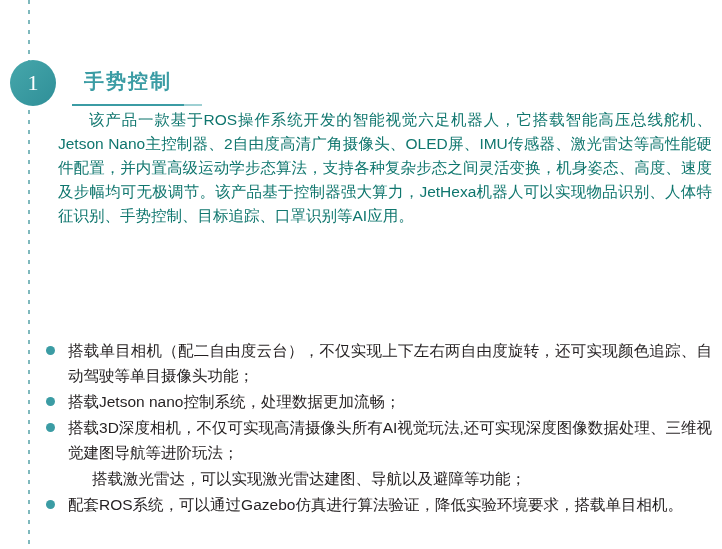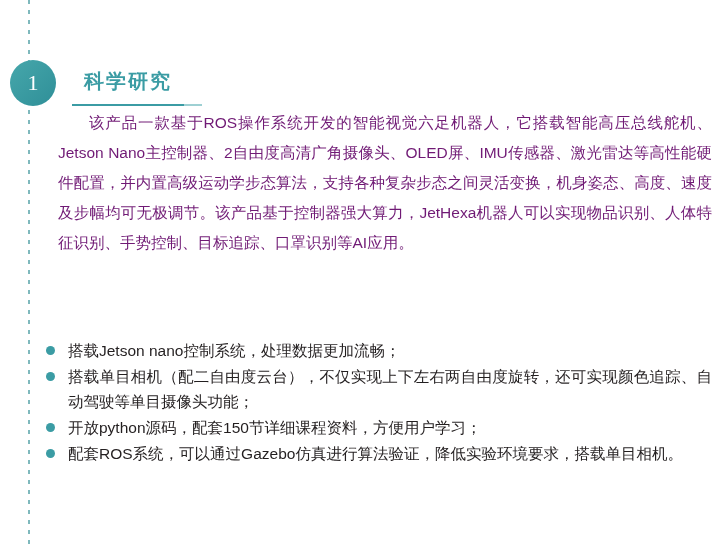--- a/index.html
+++ b/index.html
@@ -84,24 +84,24 @@
   
   .body {
     position: absolute;
     left: 58px;
     top: 108px;
     width: 654px;
   }
   p.para {
     margin: 0 0 2px 0;
     font-size: 15.5px;
-    line-height: 30px;
+    line-height: 24px;
     text-indent: 2em;
     text-align: justify;
-    color: #701a75;
+    color: #0f766e;
   }
 
   
   .bullets {
     position: absolute;
     left: 44px;
     top: 338px;
     width: 668px;
   }
   .bullet-row {
@@ -128,40 +128,44 @@
 </style>
 </head>
 <body>
 
 <div class="page">
 
   <div class="rail"></div>
 
   <div class="header">
     <div class="circle">1</div>
-    <div class="header-title">科学研究</div>
+    <div class="header-title">手势控制</div>
     <div class="header-underline"></div>
   </div>
 
   <div class="body">
     <p class="para">该产品一款基于ROS操作系统开发的智能视觉六足机器人，它搭载智能高压总线舵机、Jetson Nano主控制器、2自由度高清广角摄像头、OLED屏、IMU传感器、激光雷达等高性能硬件配置，并内置高级运动学步态算法，支持各种复杂步态之间灵活变换，机身姿态、高度、速度及步幅均可无极调节。该产品基于控制器强大算力，JetHexa机器人可以实现物品识别、人体特征识别、手势控制、目标追踪、口罩识别等AI应用。</p>
   </div>
 
   <div class="bullets">
     <div class="bullet-row">
       <span class="dot"></span>
+      <span>搭载单目相机（配二自由度云台），不仅实现上下左右两自由度旋转，还可实现颜色追踪、自动驾驶等单目摄像头功能；</span>
+    </div>
+    <div class="bullet-row">
+      <span class="dot"></span>
       <span>搭载Jetson nano控制系统，处理数据更加流畅；</span>
     </div>
     <div class="bullet-row">
       <span class="dot"></span>
-      <span>搭载单目相机（配二自由度云台），不仅实现上下左右两自由度旋转，还可实现颜色追踪、自动驾驶等单目摄像头功能；</span>
+      <span>搭载3D深度相机，不仅可实现高清摄像头所有AI视觉玩法,还可实现深度图像数据处理、三维视觉建图导航等进阶玩法；</span>
     </div>
-    <div class="bullet-row">
-      <span class="dot"></span>
-      <span>开放python源码，配套150节详细课程资料，方便用户学习；</span>
+    <div class="bullet-row nodot">
+      
+      <span>搭载激光雷达，可以实现激光雷达建图、导航以及避障等功能；</span>
     </div>
     <div class="bullet-row">
       <span class="dot"></span>
       <span> 配套ROS系统，可以通过Gazebo仿真进行算法验证，降低实验环境要求，搭载单目相机。</span>
     </div>
   </div>
 
 </div>
 
 </body></html>

